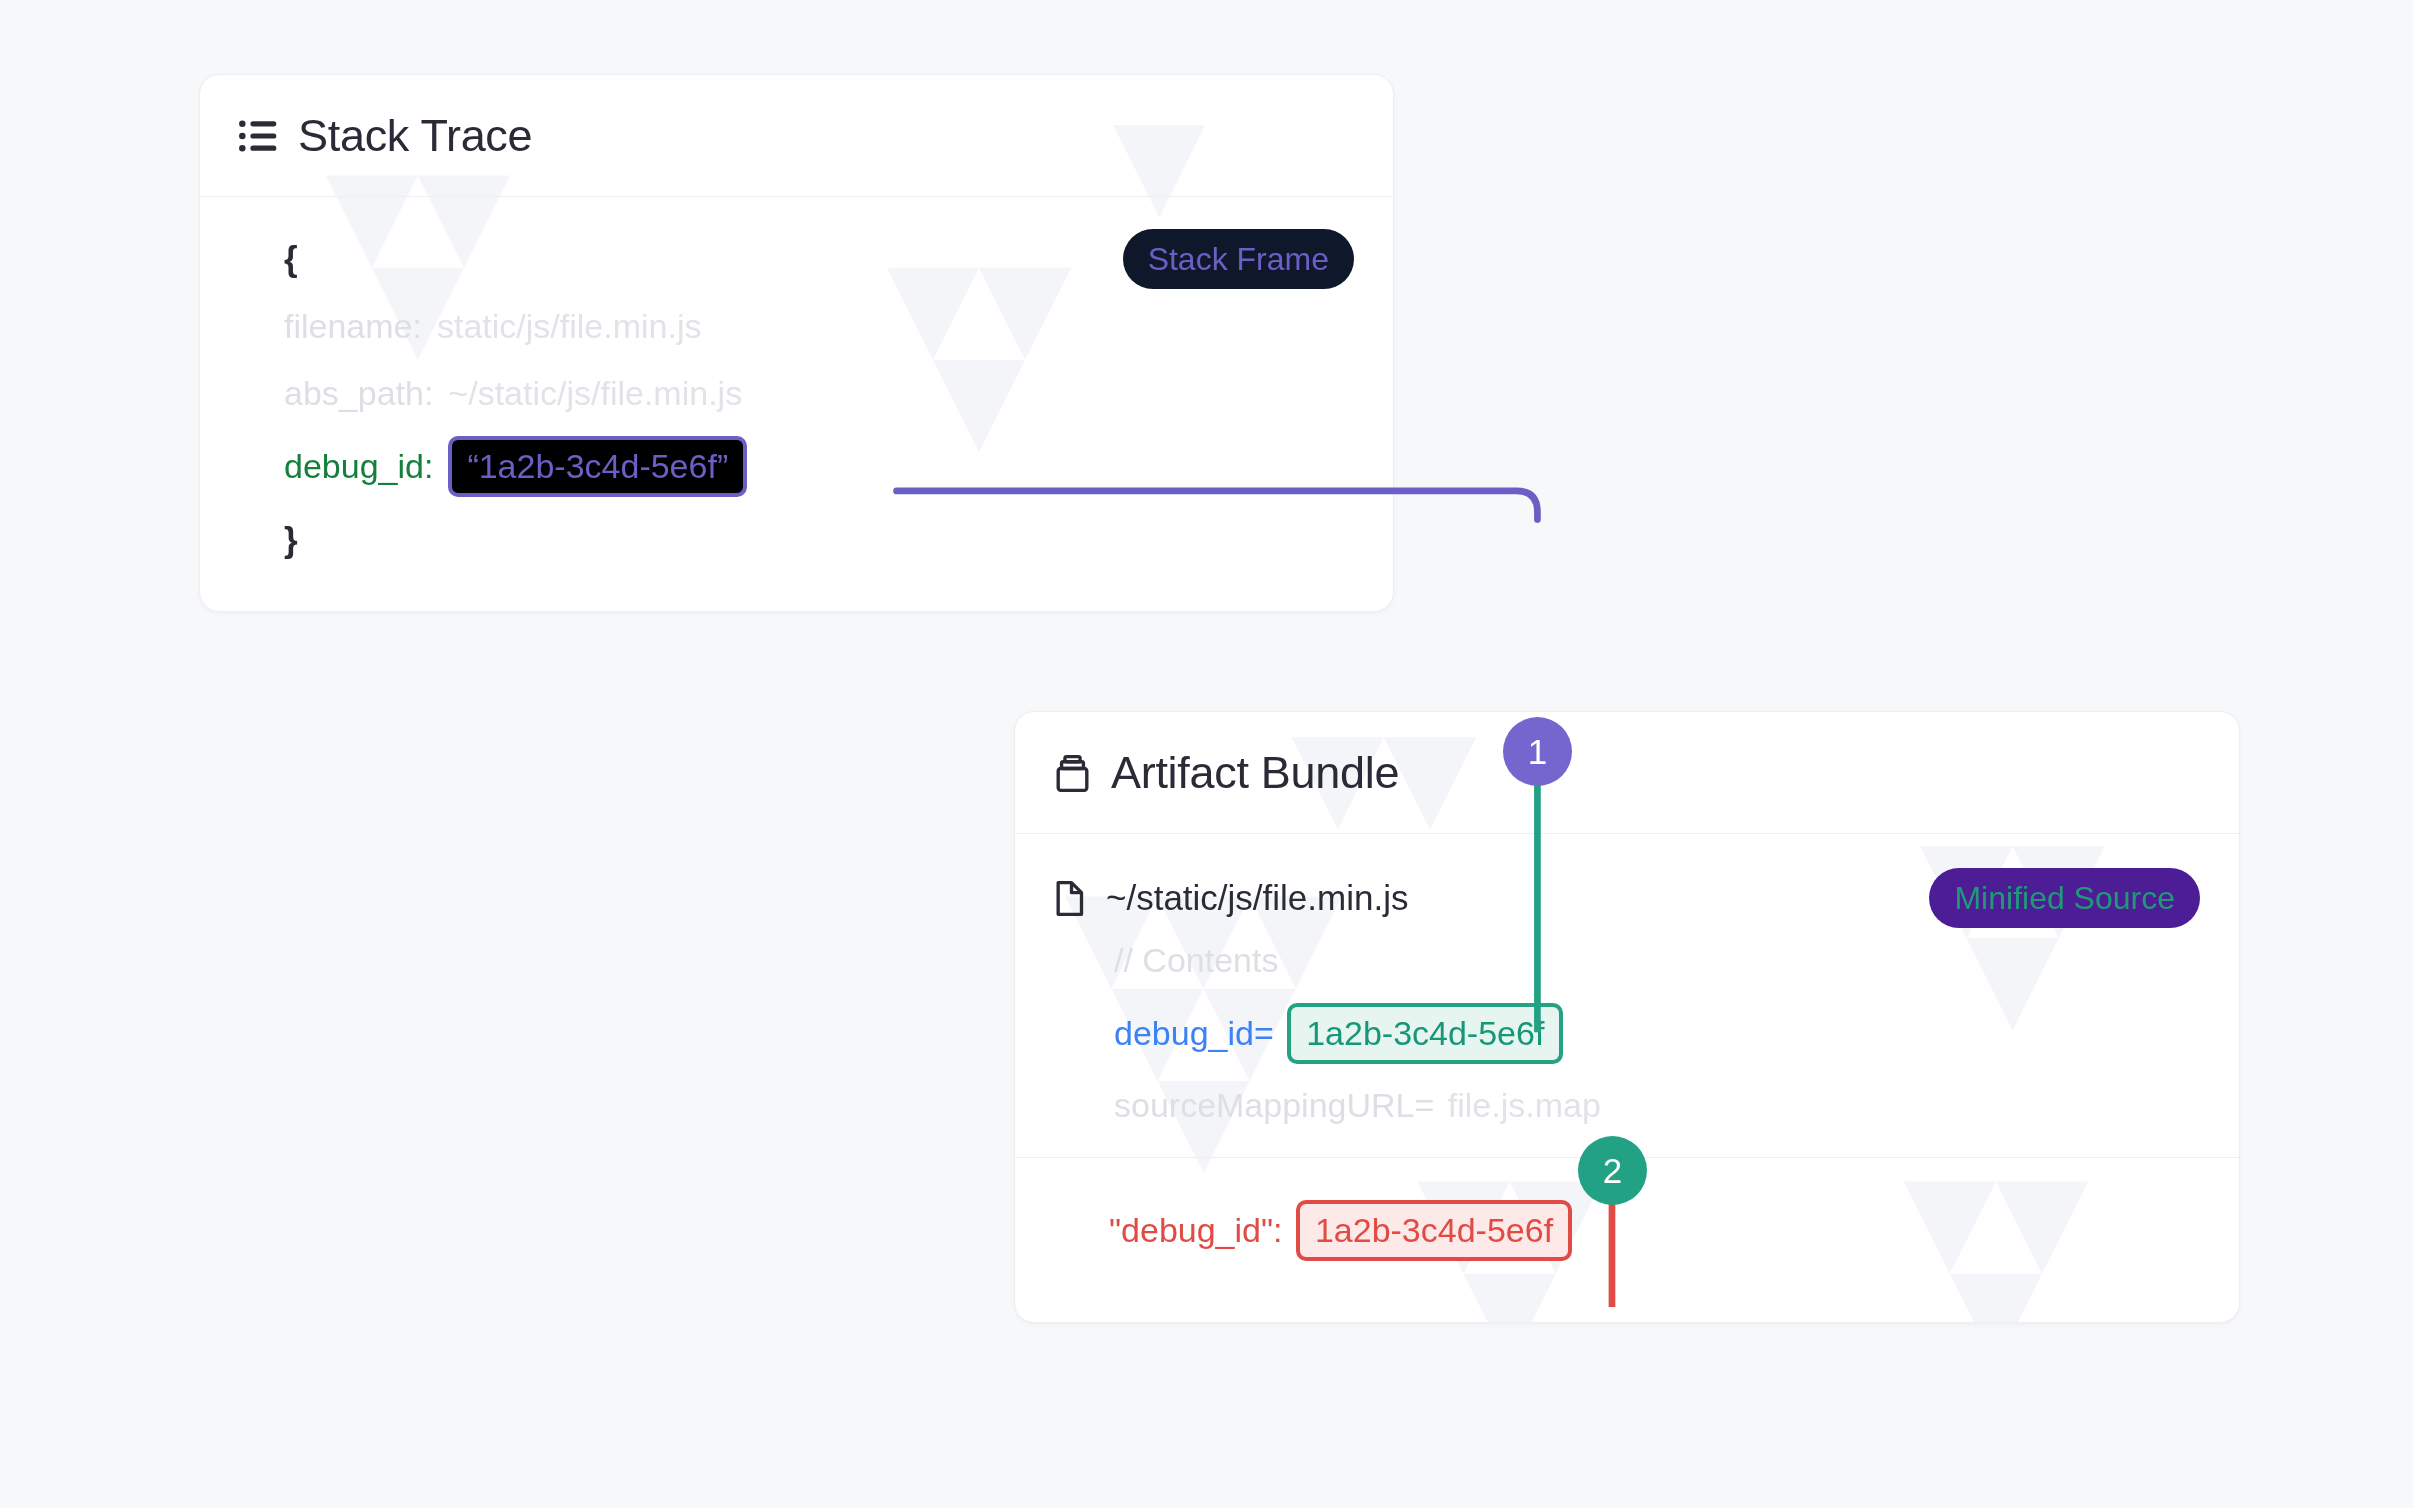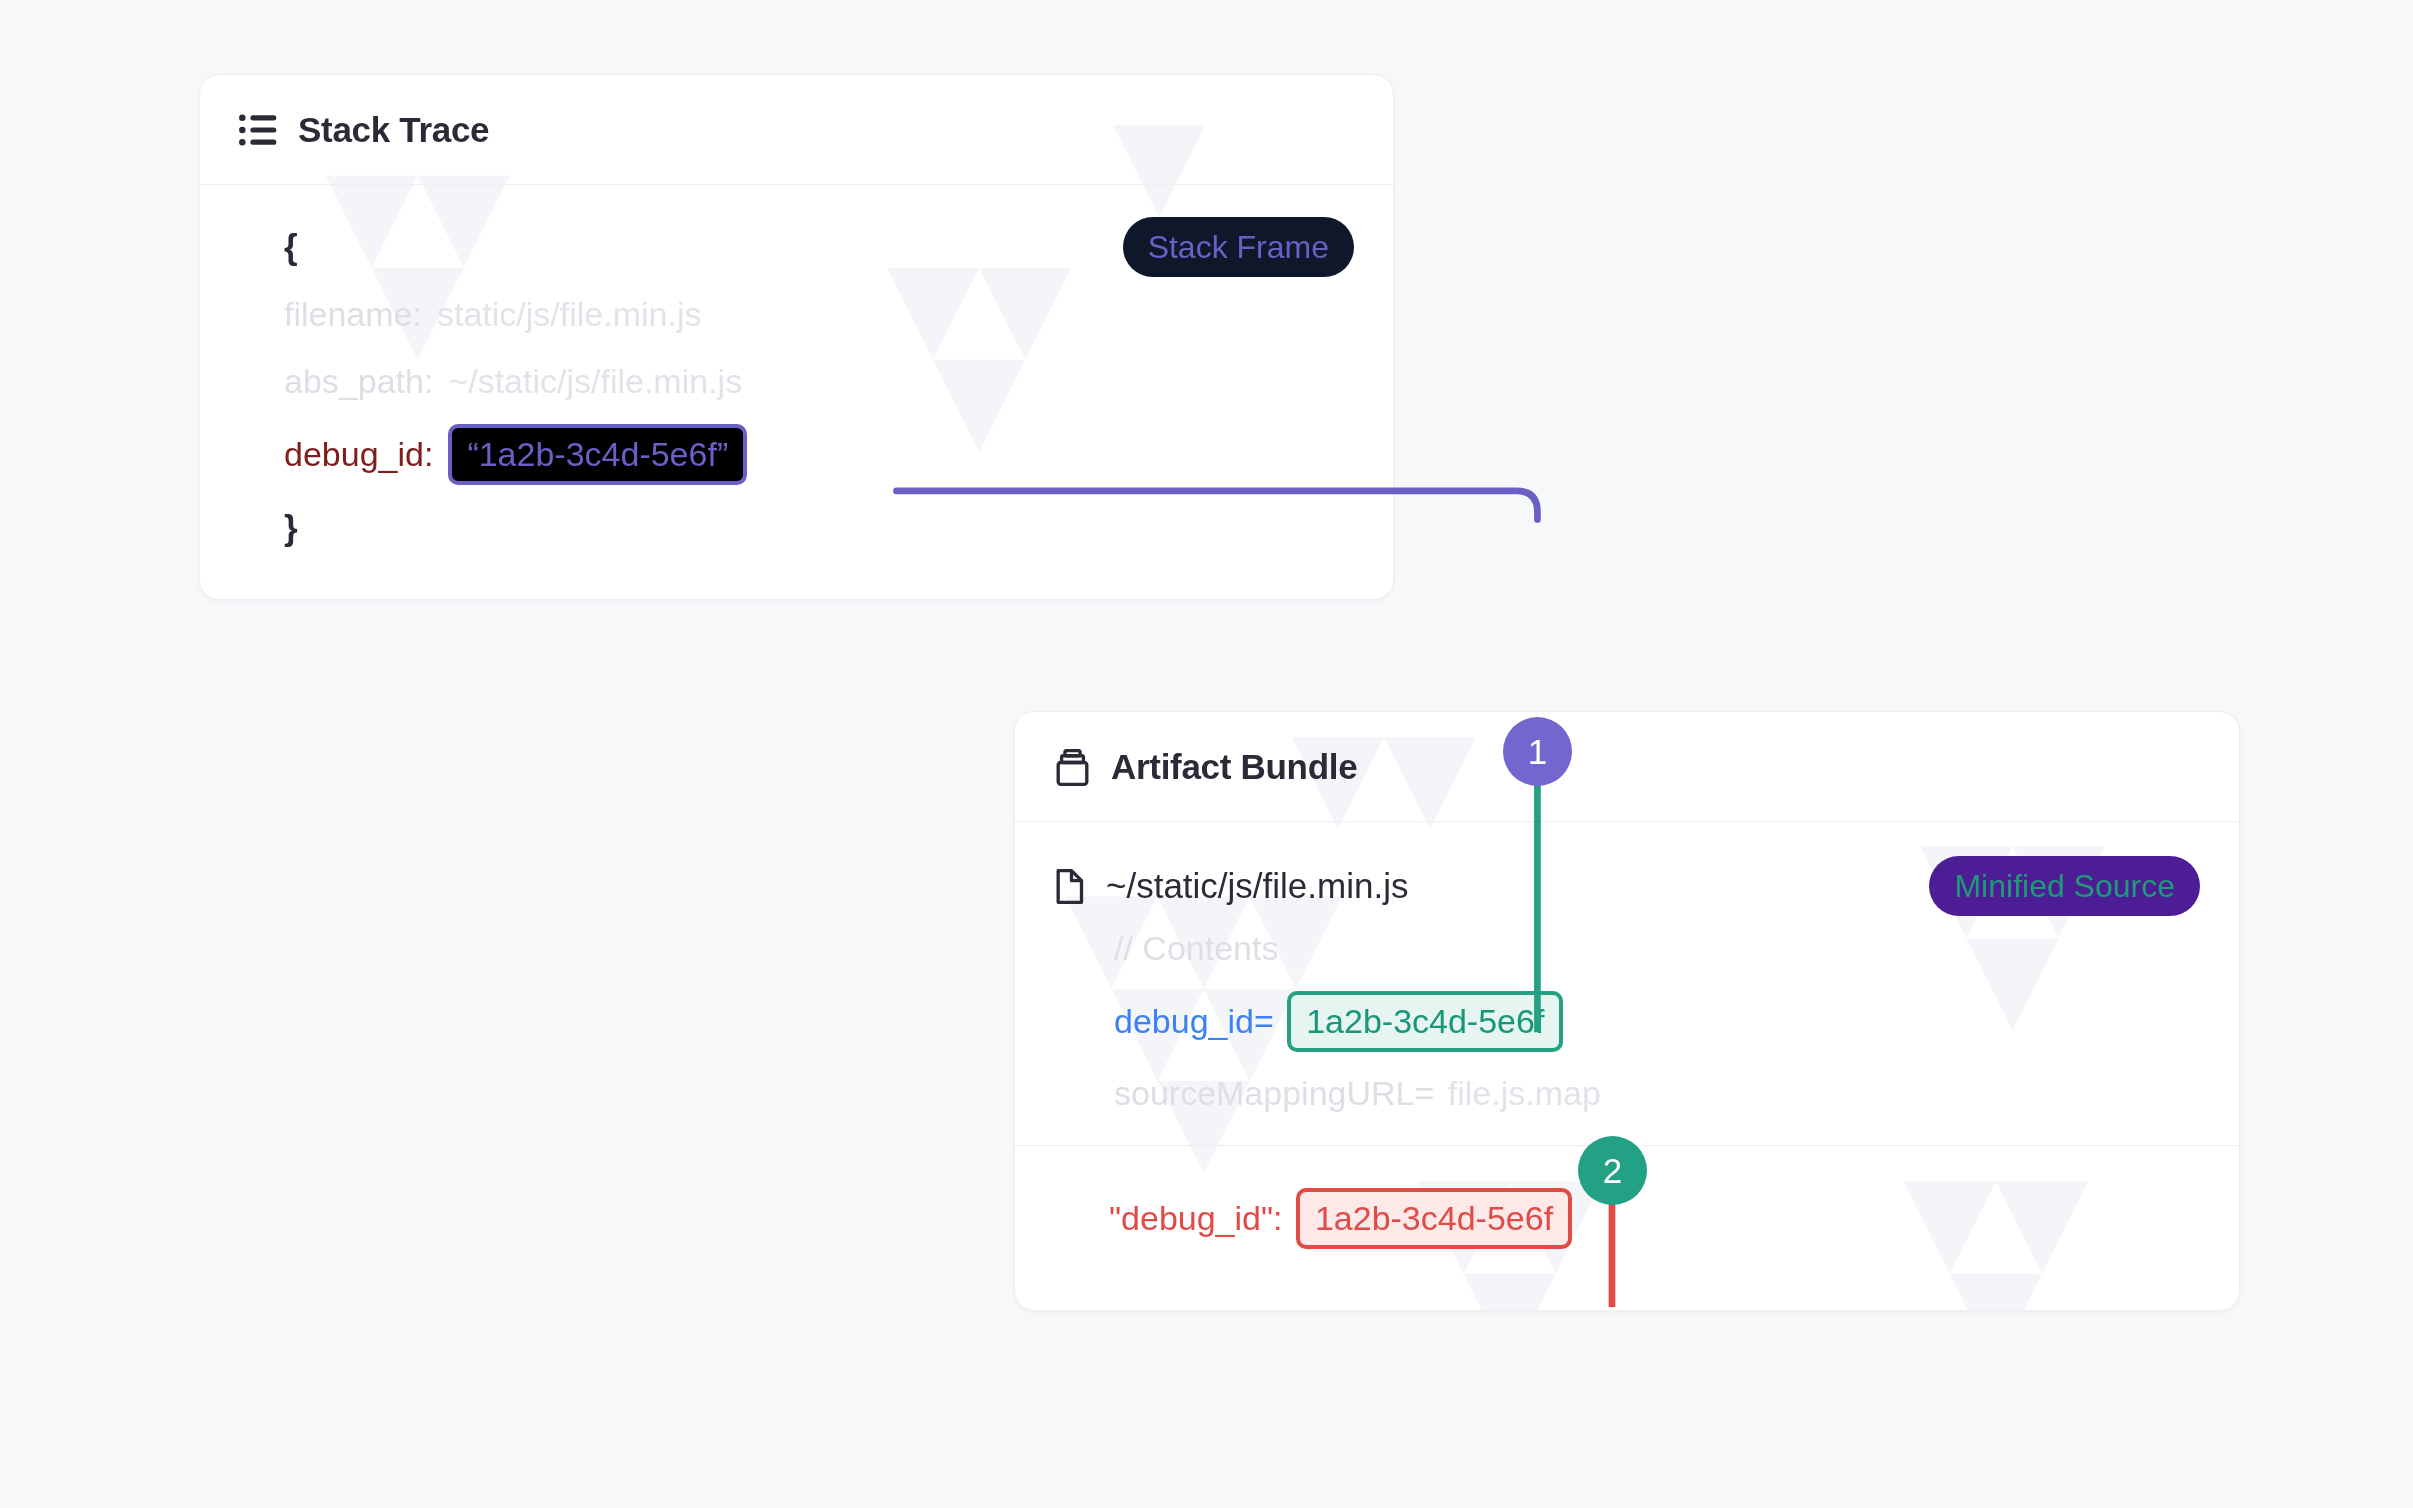--- a/index.html
+++ b/index.html
@@ -34,22 +34,22 @@
   .card-header {
     position: relative;
     z-index: 2;
     display: flex;
     align-items: center;
     gap: 20px;
     padding: 35px 39px 34px 39px;
     border-bottom: 1.7px solid #EEEFF3;
   }
   .card-title {
-    font-size: 35px;
-    font-weight: 700;
+    font-size: 45px;
+    font-weight: 400;
     color: #2B2B38;
     letter-spacing: -0.3px;
     white-space: nowrap;
   }
   .card-body {
     position: relative;
     z-index: 2;
     padding: 28.5px 39px 37px 39px;
   }
 
@@ -106,21 +106,21 @@
     border: 4.2px solid;
     padding: 5px 15px;
     font-size: 34px;
     line-height: 1.25;
     white-space: nowrap;
   }
   .vbox-purple { border-color: #6A5FC4; background: #000000; color: #6A5FC4; }
   .vbox-green  { border-color: #25A183; background: #E6F5F0; color: #17977A; }
   .vbox-red    { border-color: #E14B46; background: #FCE9E8; color: #E14B46; }
 
-  .lbl-purple { color: #7f1d1d; }
+  .lbl-purple { color: #15803d; }
   .lbl-green  { color: #3b82f6; }
   .lbl-red    { color: #E14B46; }
 
   
   #card-artifact-bundle { left: 1014px; top: 711px; width: 1224px; }
 
   .file-row {
     display: flex;
     align-items: center;
     gap: 22px;

